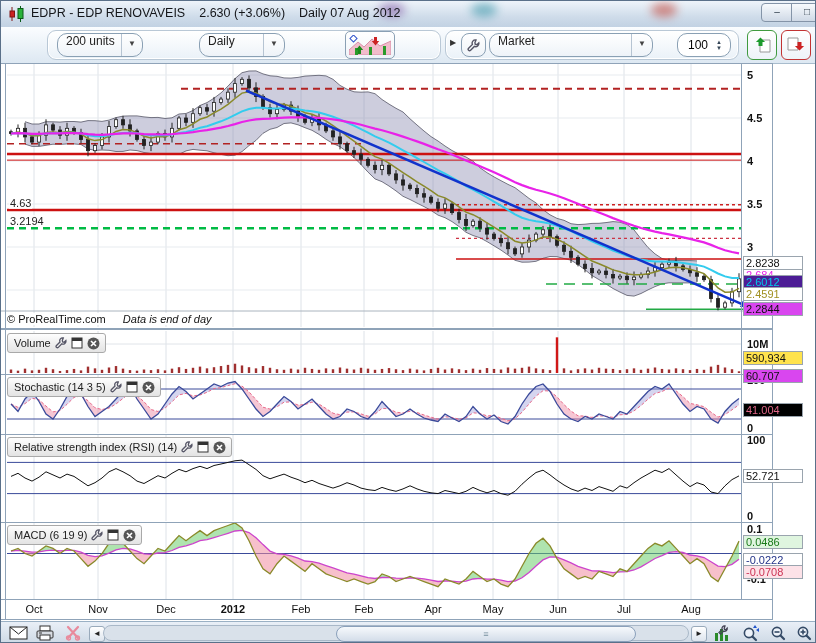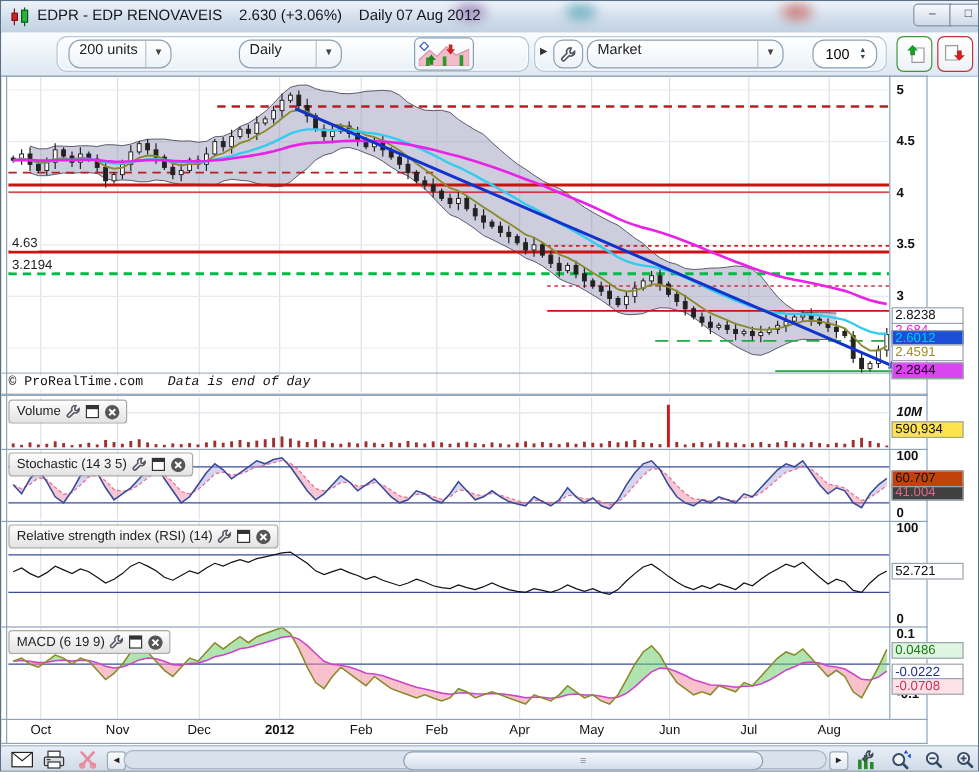--- a/index.html
+++ b/index.html
@@ -33,21 +33,21 @@
   
   .frameline{background:#8fa3b8;}
   .phead{display:flex;align-items:center;gap:4px;height:16px;padding:1px 5px 1px 6px;
     background:linear-gradient(#fdfdfd,#e3e3e3);border:1px solid #a9a9a9;border-radius:3px;
     font-size:11px;color:#222;z-index:30;}
   .phead svg{display:block;}
   .ticklabel{position:absolute;left:746px;width:40px;font-size:11px;font-weight:bold;color:#111;}
   .vbox{position:absolute;left:742px;width:54px;height:12px;border:1px solid #9aa4ae;background:#fff;
     font-size:11px;padding:0 2px;line-height:12px;}
   .leftlabel{position:absolute;left:8px;font-size:11px;color:#222;background:rgba(255,255,255,.75);padding:0 1px;}
-  #copyright{left:6px;top:312px;font-size:11px;color:#111;z-index:25;font-family:Liberation Mono, monospace;}
+  #copyright{left:6px;top:312px;font-size:11px;color:#111;z-index:25;}
   #copyright i{margin-left:14px;}
   .monthlbl{position:absolute;top:602px;width:40px;margin-left:-20px;text-align:center;font-size:11px;color:#111;}
   
   #statusbar{left:0;top:620px;width:816px;height:23px;border-top:1px solid #9ab0c4;
     background:linear-gradient(#e9eff7,#ccd8e4);}
   .sbtn{top:1px;width:22px;height:20px;display:flex;align-items:center;justify-content:center;}
   #hscroll{left:88px;top:3px;width:616px;height:16px;}
   #strack{left:14px;top:0;width:586px;height:16px;background:#d9e1ea;border:1px solid #a9b8c8;
     border-radius:8px;box-sizing:border-box;}
   #sthumb{left:232px;top:0px;width:300px;height:16px;background:linear-gradient(#f6f9fc,#d3dde9);
@@ -899,35 +899,35 @@
     <div class="abs frameline" style="left: 0px; top: 598px; width: 772px; height: 1px;"></div>
     <div class="abs frameline" style="left: 0px; top: 618px; width: 772px; height: 1px;"></div>
     <div class="abs frameline" style="left: 4px; top: 62px; width: 1px; height: 557px;"></div>
     <div class="abs frameline" style="left: 740px; top: 62px; width: 1px; height: 536px;"></div>
     <div class="abs frameline" style="left: 771px; top: 62px; width: 1px; height: 557px;"></div>
     <div class="ticklabel" style="top: 68px;">5</div>
     <div class="ticklabel" style="top: 111px;">4.5</div>
     <div class="ticklabel" style="top: 154px;">4</div>
     <div class="ticklabel" style="top: 197px;">3.5</div>
     <div class="ticklabel" style="top: 240px;">3</div>
-    <div class="ticklabel" style="top: 337px; font-style: italic;">10M</div>
+    <div class="ticklabel" style="top: 337px;">10M</div>
     <div class="ticklabel" style="top: 373px;">100</div>
     <div class="ticklabel" style="top: 421px;">0</div>
     <div class="ticklabel" style="top: 433px;">100</div>
     <div class="ticklabel" style="top: 509px;">0</div>
     <div class="ticklabel" style="top: 522px;">0.1</div>
     <div class="ticklabel" style="top: 572px;">-0.1</div>
     <div class="vbox" style="top: 254.653px; color: rgb(17, 17, 17); background: rgb(255, 255, 255); z-index: 3;">2.8238</div>
     <div class="vbox" style="top: 266.676px; color: rgb(232, 34, 232); background: rgb(255, 255, 255); z-index: 1;">2.684</div>
-    <div class="vbox" style="top: 273.797px; color: rgb(0, 200, 232); background: #1d4ed8; z-index: 2;">2.6012</div>
+    <div class="vbox" style="top: 273.797px; color: rgb(0, 200, 232); background: #4c1d95; z-index: 2;">2.6012</div>
     <div class="vbox" style="top: 286.017px; color: rgb(160, 144, 32); background: rgb(255, 255, 255); z-index: 2;">2.4591</div>
     <div class="vbox" style="top: 301.042px; color: rgb(17, 17, 17); background: #d946ef; z-index: 3;">2.2844</div>
     <div class="vbox" style="top: 350px; color: rgb(17, 17, 17); background: rgb(255, 227, 77); z-index: 3;">590,934</div>
-    <div class="vbox" style="top: 402px; color: rgb(224, 102, 136); background: #404040; z-index: 1;">41.004</div>
-    <div class="vbox" style="top: 391px; color: rgb(17, 17, 17); background: #c2410c; z-index: 2;">60.707</div>
+    <div class="vbox" style="top: 402px; color: rgb(224, 102, 136); background: #000000; z-index: 1;">41.004</div>
+    <div class="vbox" style="top: 368px; color: rgb(17, 17, 17); background: #d946ef; z-index: 2;">60.707</div>
     <div class="vbox" style="top: 468px; color: rgb(17, 17, 17); background: rgb(255, 255, 255); z-index: 2;">52.721</div>
     <div class="vbox" style="top: 551.5px; color: rgb(34, 51, 136); background: rgb(255, 255, 255); z-index: 1;">-0.0222</div>
     <div class="vbox" style="top: 533.5px; color: rgb(26, 122, 26); background: rgb(223, 245, 223); z-index: 2;">0.0486</div>
     <div class="vbox" style="top: 564px; color: rgb(204, 51, 85); background: rgb(253, 226, 232); z-index: 2;">-0.0708</div>
     <div class="monthlbl" style="left: 33px;">Oct</div>
     <div class="monthlbl" style="left: 97px;">Nov</div>
     <div class="monthlbl" style="left: 165px;">Dec</div>
     <div class="monthlbl" style="left: 232px; font-weight: bold;">2012</div>
     <div class="monthlbl" style="left: 300px;">Feb</div>
     <div class="monthlbl" style="left: 363px;">Feb</div>

